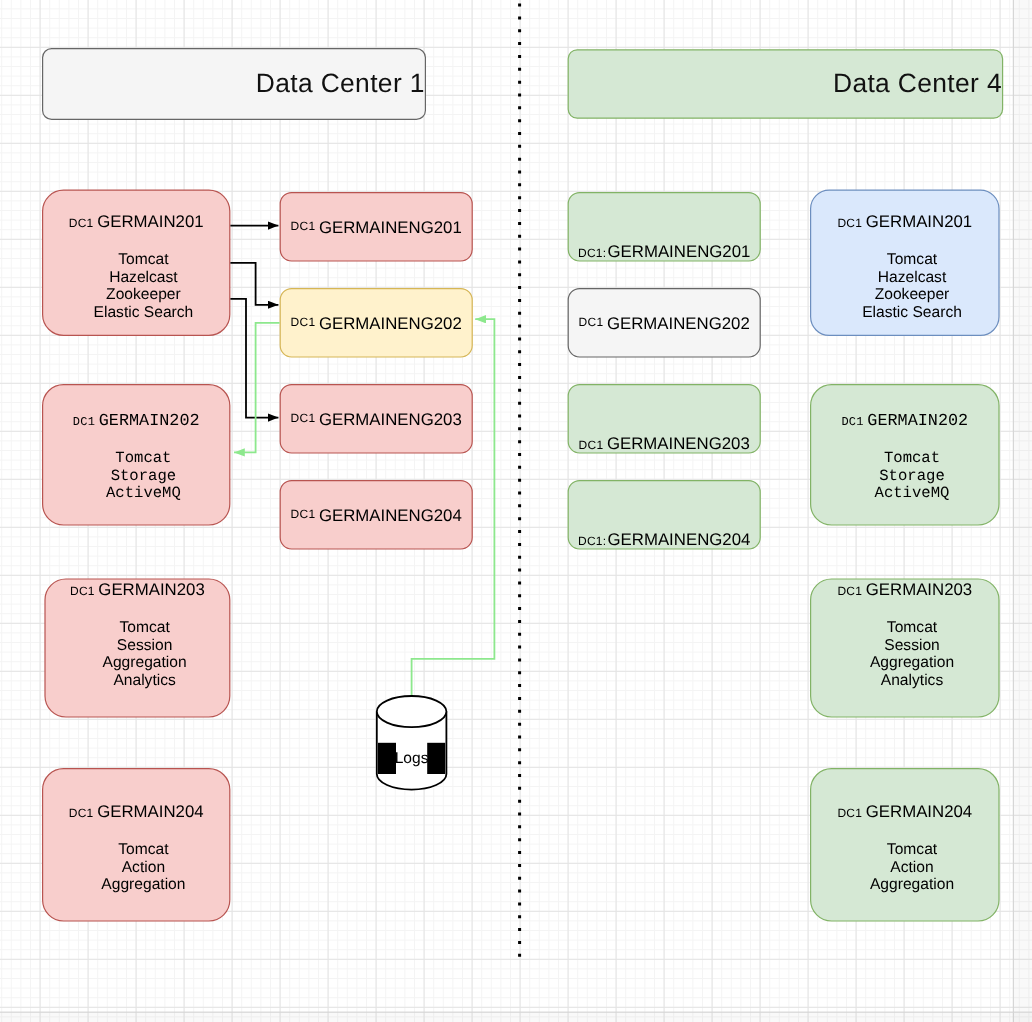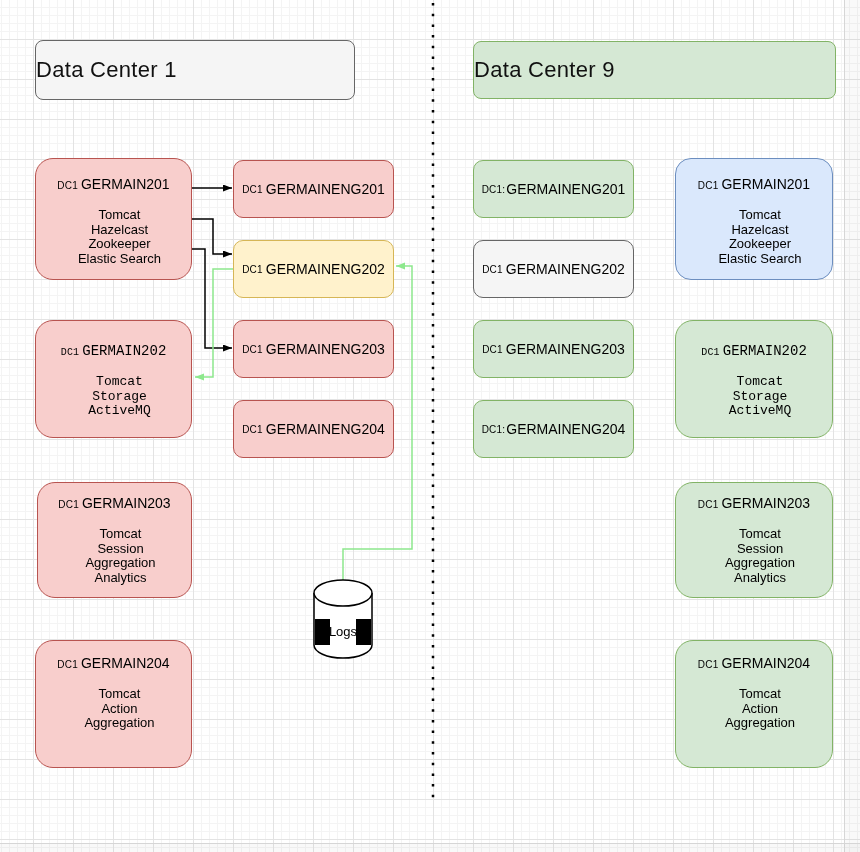--- a/index.html
+++ b/index.html
@@ -22,58 +22,58 @@
   }
   .page-edge-right{
     position:absolute;left:844px;top:0;width:16px;height:852px;
     border-left:1px solid #d6d6d6;background:rgba(128,128,128,0.05);
   }
   .page-edge-bottom{
     position:absolute;left:0;top:843px;width:860px;height:9px;
     border-top:1px solid #d6d6d6;background:rgba(128,128,128,0.05);
   }
   .hdr{
-    position:absolute;display:flex;align-items:center;justify-content:flex-start;
+    position:absolute;display:flex;align-items:center;justify-content:flex-end;
     border-radius:8px;font-size:22px;color:#111;letter-spacing:.3px;
   }
   .hdr-gray{background:#f5f5f5;border:1px solid #666666;}
   .hdr-green{background:#d5e8d4;border:1px solid #82b366;}
   .server{
     position:absolute;border-radius:18px;text-align:center;
     box-sizing:border-box;overflow:hidden;color:#000;
   }
   .eng{
     position:absolute;height:58px;width:161px;border-radius:10px;
     display:flex;align-items:center;justify-content:center;
     box-sizing:border-box;color:#000;white-space:nowrap;
   }
   .red{background:#f8cecc;border:1px solid #b85450;}
   .yellow{background:#fff2cc;border:1px solid #d6b656;}
-  .green{background:#d5e8d4;border:1px solid #82b366;}
+  .green{background:#d5e8d4;border:1px solid #82b366;align-items:flex-end;}
   .blue{background:#dae8fc;border:1px solid #6c8ebf;}
   .gray{background:#f5f5f5;border:1px solid #666666;}
   .title{line-height:16px;font-size:14px;white-space:nowrap;}
   .pfx{font-size:10px;margin-right:3px;letter-spacing:.2px;}
   .pfx-tight{font-size:10px;margin-right:1px;letter-spacing:.2px;}
   .nm{font-size:14px;}
   .svc{margin-top:14px;font-size:13px;line-height:14.5px;margin-left:12px;}
   .pt17{padding-top:17px;} .pt22{padding-top:22px;font-family:Liberation Mono, monospace;}
-  .pt12{padding-top:12px;} .pt27{padding-top:14px;}
+  .pt12{padding-top:0;} .pt27{padding-top:27px;}
   svg.layer{position:absolute;left:0;top:0;pointer-events:none;}
 </style>
 </head>
 <body>
 
 <div class="canvas">
 
   <div class="hdr hdr-gray" style="left:35px;top:40px;width:318px;height:58px">
     <span>Data Center 1</span>
   </div>
   <div class="hdr hdr-green" style="left:473px;top:41px;width:361px;height:56px">
-    <span>Data Center 9</span>
+    <span>Data Center 4</span>
   </div>
 
   <div class="server red pt17" style="left:35px;top:158px;width:157px;height:122px">
     <div class="title">
       <span class="pfx">DC1</span><span class="nm">GERMAIN201</span>
     </div>
     <div class="svc">
       <div>Tomcat</div>
       <div>Hazelcast</div>
       <div>Zookeeper</div>

